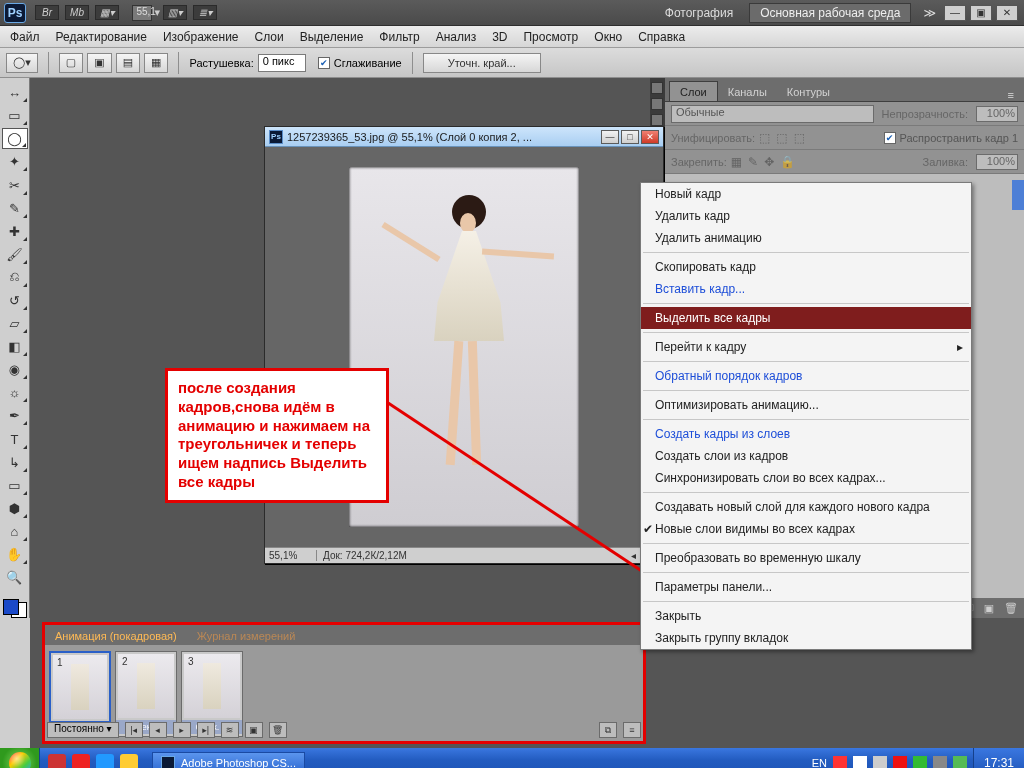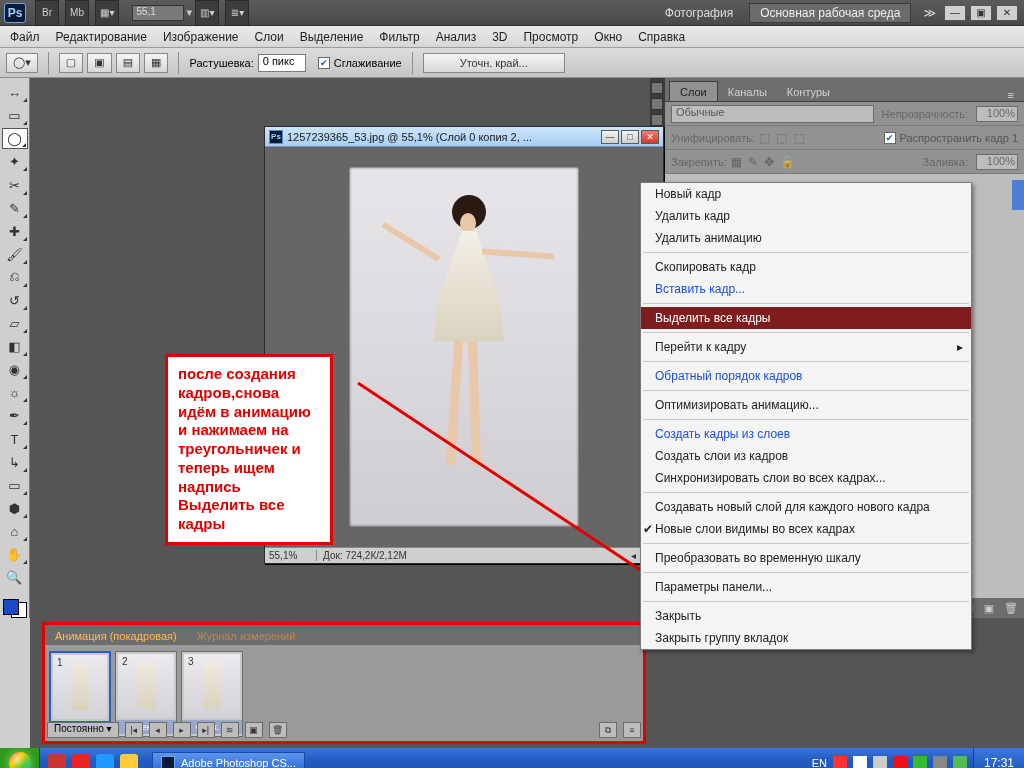--- a/index.html
+++ b/index.html
@@ -1,22 +1,22 @@
 <!DOCTYPE html>
 <html><head>
 <meta charset="utf-8">
 <style>
   * { box-sizing: border-box; margin: 0; padding: 0; font-family: Tahoma, Arial, sans-serif; }
   body { width: 1024px; height: 768px; overflow: hidden; background: #464646; font-size: 11px; }
 
   
   .appbar { height: 26px; background: linear-gradient(#5b5b5b,#4a4a4a); display:flex; align-items:center; padding:0 4px; border-bottom:1px solid #2e2e2e;}
   .ps-badge { width:22px; height:20px; background:#0b1a36; color:#9fd1ff; font-weight:bold; font-size:12px; display:flex; align-items:center; justify-content:center; border:1px solid #6aa9e6; border-radius:3px; margin-right:6px;}
-  .tinybox { height:26px; min-width:24px; padding:0 4px; margin:0 3px; background:#3c3c3c; border:1px solid #2a2a2a; color:#cfcfcf; font-size:10px; display:flex; align-items:center; justify-content:center;}
-  .zoom-field { background:#7a7a7a; color:#ddd; width:52px; height:16px; font-size:10px; border:1px solid #333; padding:0 3px;}
+  .tinybox { height:15px; min-width:24px; padding:0 4px; margin:0 3px; background:#3c3c3c; border:1px solid #2a2a2a; color:#cfcfcf; font-size:10px; display:flex; align-items:center; justify-content:center;font-style:italic;}
+  .zoom-field { background:#7a7a7a; color:#ddd; width:20px; height:16px; font-size:10px; border:1px solid #333; padding:0 3px;}
   .appbar .spacer { flex:1; }
   .photo-btn { color:#dcdcdc; padding:0 10px; font-size:12px;}
   .workspace-btn { background:#6b6b6b; border:1px solid #3a3a3a; color:#eee; padding:2px 10px; font-size:12px; margin:0 6px;}
   .winctl { width:22px; height:16px; background:#cfcfcf; border:1px solid #555; margin:0 2px; display:flex; align-items:center; justify-content:center; font-size:10px; color:#333;}
   .chev { color:#ddd; margin:0 6px; font-size:12px;}
 
   
   .menubar { height:22px; background:linear-gradient(#ececec,#d6d6d6); border-bottom:1px solid #9c9c9c; display:flex; align-items:center; padding:0 2px;}
   .menubar span { padding:0 8px; color:#222; font-size:12px;}
 
@@ -80,21 +80,21 @@
   
   .ctxmenu { position:absolute; left:640px; top:104px; width:332px; background:#f4f4f4; border:1px solid #7a7a7a; box-shadow:2px 2px 4px rgba(0,0,0,.4); z-index:50;}
   .ctxmenu .mi { padding:4px 14px; font-size:12px; color:#222; white-space:nowrap; position:relative;}
   .ctxmenu .mi.disabled { color:#1d4ed8;}
   .ctxmenu .mi.hl { background:#7f1d1d; color:#fff;}
   .ctxmenu .msep { height:1px; background:#c7c7c7; margin:3px 2px;}
   .ctxmenu .mi .arrow { position:absolute; right:8px;}
   .ctxmenu .mi .chkmark { position:absolute; left:2px;}
 
   
-  .annot { position:absolute; left:135px; top:276px; width:168px; border:3px solid #e40000; background:#fff; padding:8px 10px; z-index:40;}
+  .annot { position:absolute; left:135px; top:290px; width:224px; border:3px solid #e40000; background:#fff; padding:8px 10px; z-index:40;}
   .annot p { color:#e40000; font-weight:bold; font-size:15px; line-height:1.25;}
   .arrow-svg { position:absolute; left:320px; top:299px; z-index:39; pointer-events:none;}
 
   
   .anim-wrap { height:130px; background:#555; display:flex;}
   .anim-left-gap { width:30px; background:#cfcfcf;}
   .anim-panel { margin:4px 8px 4px 12px; border:3px solid #e40000; background:#9a9a9a; flex: 0 0 604px; position:relative;}
   .anim-tabs { height:20px; background:#6d6d6d; display:flex; align-items:flex-end;}
   .anim-tabs .tab { padding:3px 10px; font-size:11px; color:#b85; }
   .anim-tabs .tab.active { color:#ffba55;}
@@ -171,21 +171,21 @@
   <div class="btn-sm">▤</div>
   <div class="btn-sm">▦</div>
   <div class="sep"></div>
   <span>Растушевка:</span>
   <div class="txtfield">0 пикс</div>
   <span style="display:flex;align-items:center;margin-left:8px">
     <span class="chk">✔</span>
       <span>Сглаживание</span>
   </span>
   <div class="sep"></div>
-  <div class="btn-sm" style="padding:0 36px">Уточн. край...</div>
+  <div class="btn-sm" style="padding:0 24px">Уточн. край...</div>
 </div>
 
 <div class="workrow">
 
   <div class="toolbox">
     <div class="tool">↔<span class="tri"></span></div>
     <div class="tool">▭<span class="tri"></span></div>
     <div class="tool" style="background:#fff;border:1px solid #555">◯<span class="tri"></span></div>
     <div class="tool">✦<span class="tri"></span></div>
     <div class="tool">✂<span class="tri"></span></div>

